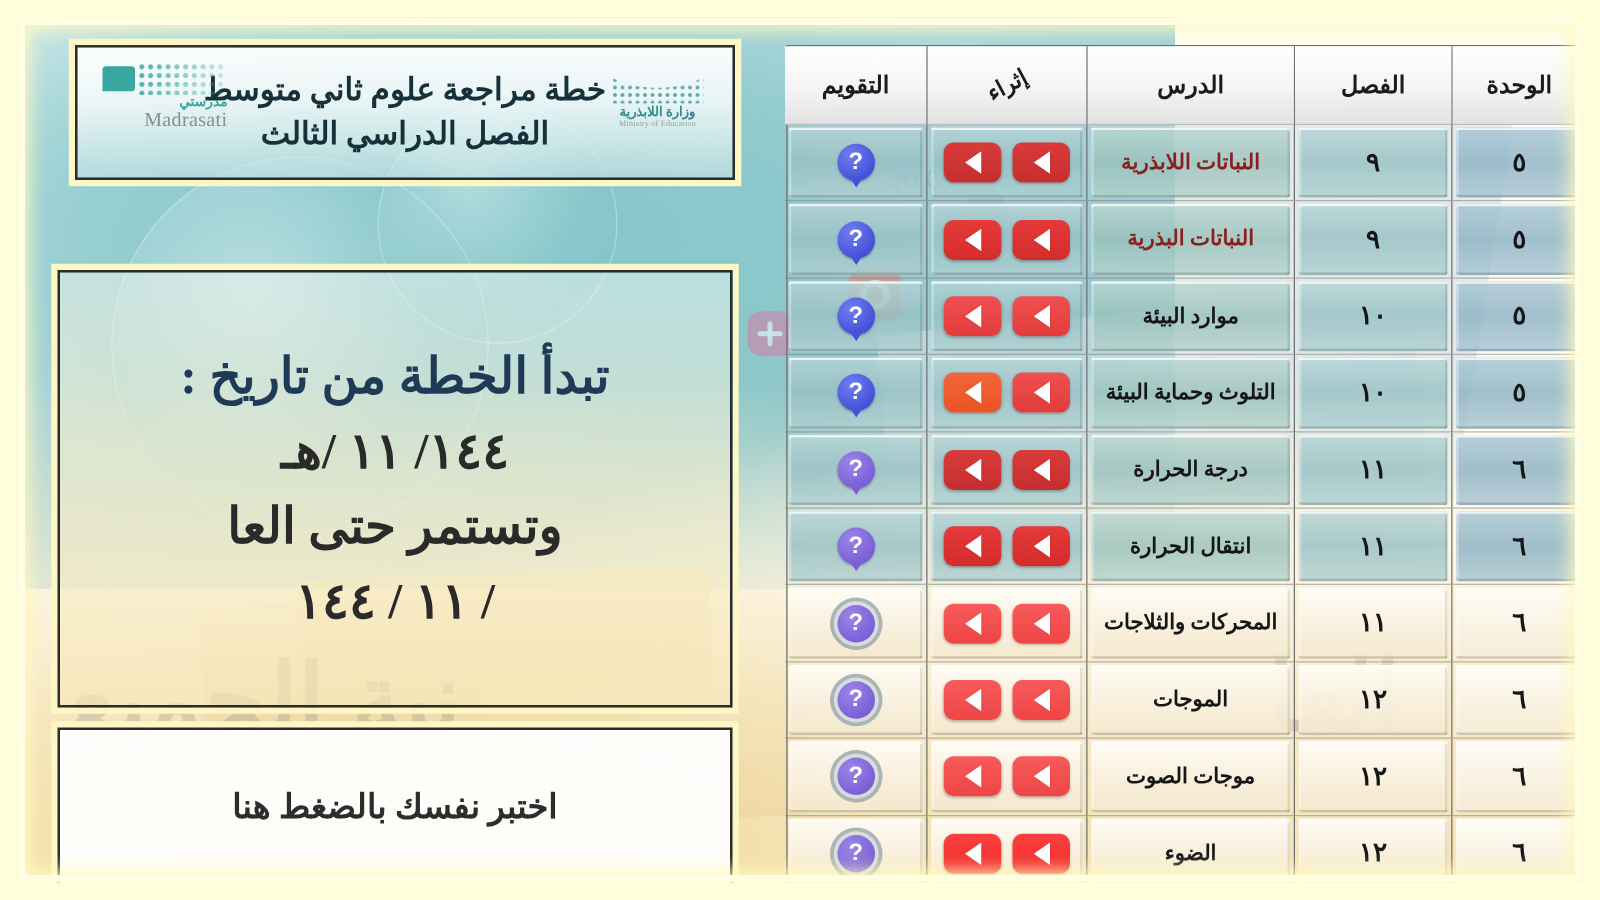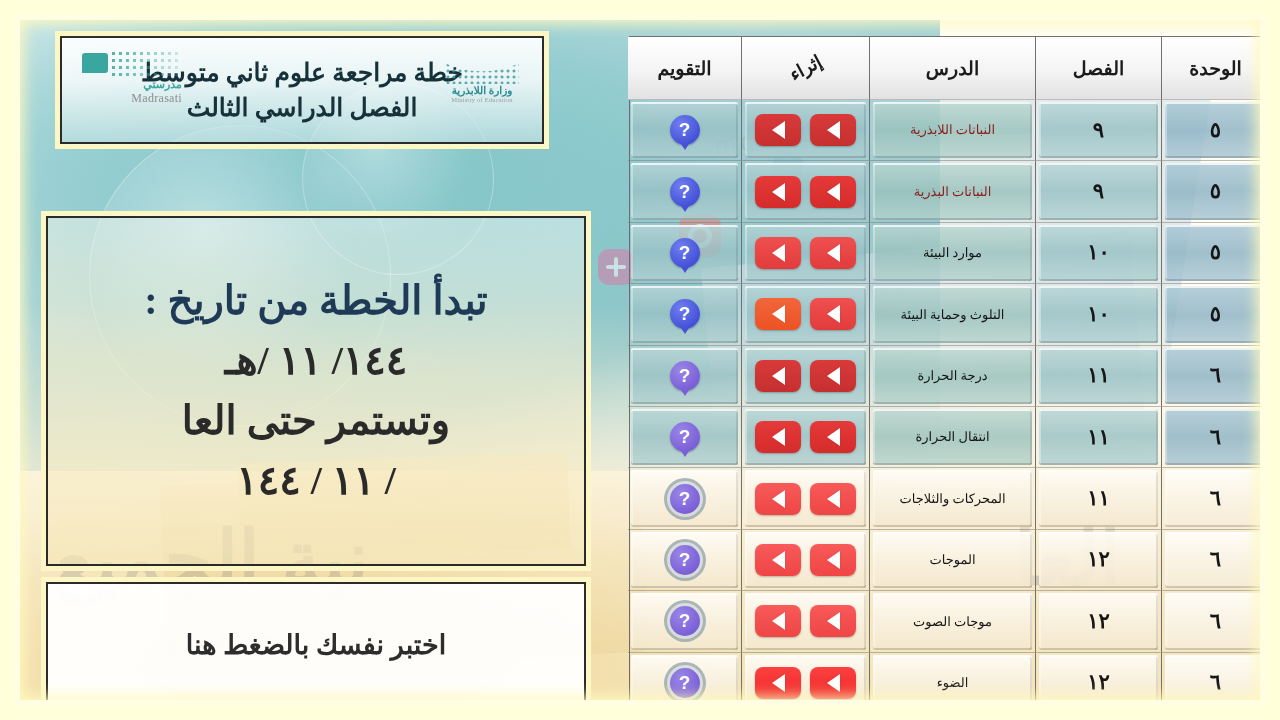--- a/index.html
+++ b/index.html
@@ -92,21 +92,21 @@
   .wm-top{left:700px;top:110px;font-size:26px;color:rgba(120,120,120,.18);letter-spacing:4px;transform:rotate(-8deg);}
 
   
   .panel{
     position:absolute;z-index:20;box-sizing:border-box;
     border:2px solid #2b2b2b;
     box-shadow:0 0 0 5px #fcf7c4;
     background:rgba(255,255,255,.0);
   }
   #title-panel{
-    left:46px;top:22px;width:484px;height:108px;
+    left:46px;top:22px;width:528px;height:108px;
     background:linear-gradient(180deg,rgba(255,255,255,.93) 0%,rgba(255,255,255,.80) 40%,rgba(196,226,228,.62) 100%);
     display:flex;align-items:center;justify-content:center;
   }
   .title-text{
     position:relative;z-index:3;
     text-align:center;font-size:25px;font-weight:700;color:#17313a;
     line-height:1.42;padding:0 74px;
   }
   .title-text .l2{display:block;}
   
@@ -116,21 +116,21 @@
   }
   .mad-mark{position:relative;width:100px;height:28px;}
   .mad-block{position:absolute;left:0;top:3px;width:26px;height:20px;background:#3aa6a0;border-radius:3px 3px 3px 0;}
   .mad-dots{position:absolute;left:28px;top:0;width:70px;height:26px;
     background-image:radial-gradient(rgba(58,166,160,.85) 38%, transparent 40%);
     background-size:7px 7px;
     -webkit-mask-image:linear-gradient(100deg,#000 10%,rgba(0,0,0,.25) 95%);
             mask-image:linear-gradient(100deg,#000 10%,rgba(0,0,0,.25) 95%);
   }
   .mad-ar{font-size:11px;color:#3aa6a0;font-weight:700;margin-top:1px;}
-  .mad-en{font-size:12px;color:#8d8d8d;letter-spacing:.3px;}
+  .mad-en{font-size:16px;color:#8d8d8d;letter-spacing:.3px;}
   
   .logo-moe{
     position:absolute;right:14px;top:10px;width:92px;height:62px;z-index:4;
     display:flex;flex-direction:column;align-items:center;justify-content:center;
   }
   .moe-mark{
     width:74px;height:28px;
     background-image:radial-gradient(rgba(60,150,160,.8) 36%, transparent 38%);
     background-size:6px 6px;
     -webkit-mask-image:radial-gradient(ellipse 120% 150% at 50% -25%, transparent 52%, #000 54%);
@@ -203,21 +203,21 @@
       inset -2px 0 0 rgba(0,0,0,.10);
   }
   
   tr.teal .cell3d{background:linear-gradient(180deg, rgba(182,212,214,.82) 0%, rgba(150,192,196,.80) 48%, rgba(176,208,210,.80) 100%);}
   tr.teal td.unit .cell3d{background:linear-gradient(180deg, rgba(170,200,214,.85) 0%, rgba(140,178,196,.82) 50%, rgba(168,198,212,.82) 100%);}
   tr.teal td.lesson .cell3d{background:linear-gradient(180deg, rgba(186,214,208,.80) 0%, rgba(150,192,186,.78) 50%, rgba(180,210,204,.78) 100%);}
   tr.warm .cell3d{background:linear-gradient(180deg, rgba(255,253,247,.92) 0%, rgba(249,241,225,.90) 50%, rgba(244,232,205,.88) 100%);}
   tr.warm td.unit .cell3d{background:linear-gradient(180deg, rgba(255,254,250,.92) 0%, rgba(250,244,231,.90) 50%, rgba(246,236,214,.88) 100%);}
 
   .cellval{position:relative;z-index:2;font-size:21px;font-weight:700;color:#161616;}
-  td.lesson .cellval{font-size:13px;font-weight:400;line-height:1.2;padding:0 8px;}
+  td.lesson .cellval{font-size:17px;font-weight:700;line-height:1.2;padding:0 8px;}
   td.lesson.red .cellval{color:#8a1f1f;}
 
   
   .plays{position:relative;z-index:3;display:flex;gap:9px;align-items:center;justify-content:center;}
   .play{
     width:46px;height:32px;border-radius:8px;
     display:flex;align-items:center;justify-content:center;
     box-shadow:0 1px 2px rgba(0,0,0,.25);
   }
   .play .tri{

